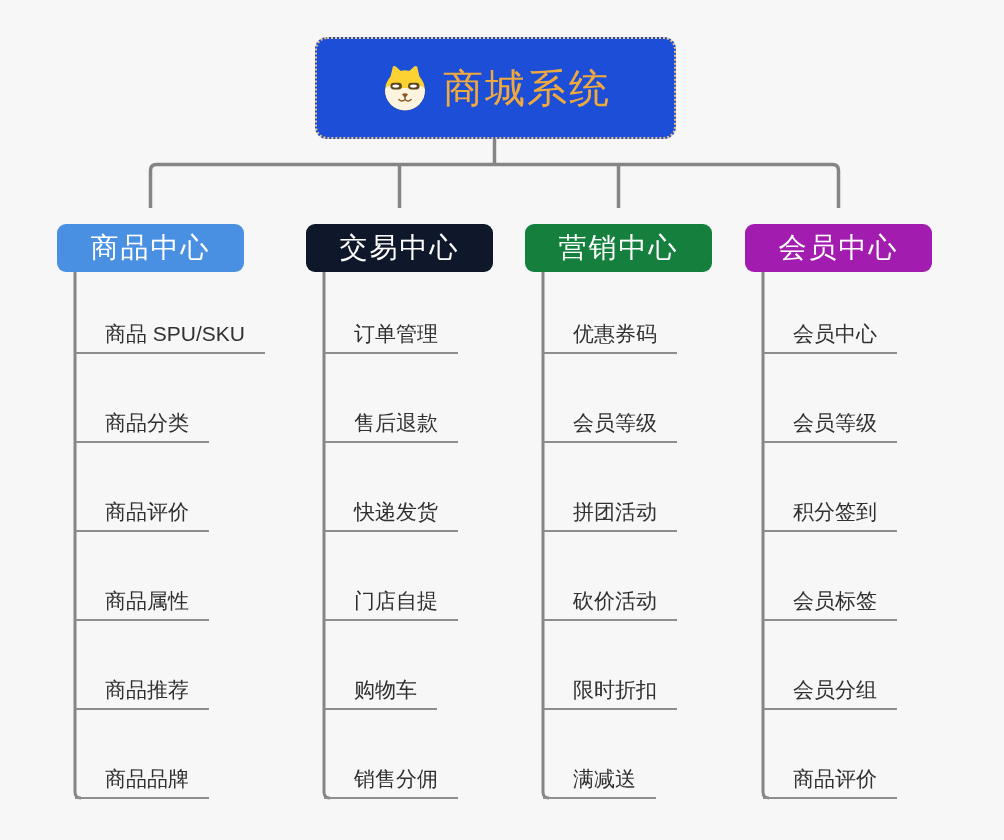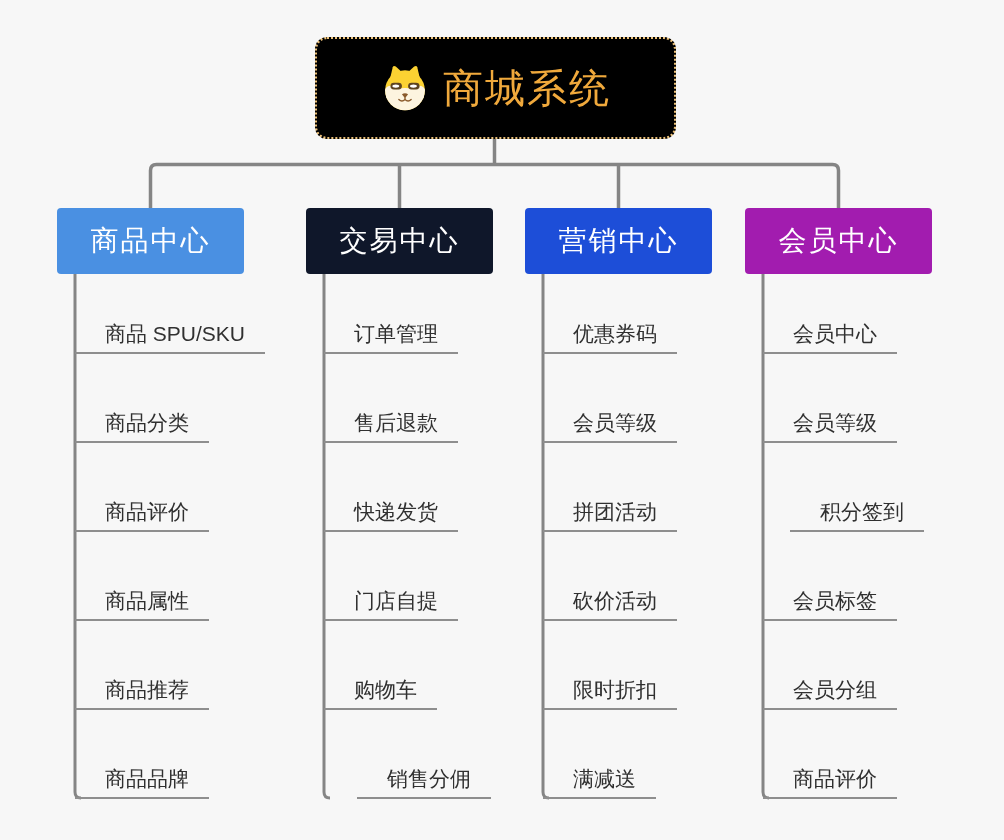--- a/index.html
+++ b/index.html
@@ -18,46 +18,47 @@
     position: absolute;
     left: 0; top: 0;
     width: 1004px; height: 840px;
     pointer-events: none;
   }
   .root-node {
     position: absolute;
     left: 315px; top: 37px;
     width: 361px; height: 102px;
     box-sizing: border-box;
-    background: #000000;
+    background: #1d4ed8;
     border: 2px dotted #edc27a;
     border-radius: 12px;
     display: flex;
     align-items: center;
     justify-content: center;
     gap: 13px;
   }
   .root-title {
     font-size: 40px;
     color: #f0a93c;
     letter-spacing: 2px;
     white-space: nowrap;
   }
   .root-icon { display: flex; align-items: center; }
   .branch-node {
     position: absolute;
-    width: 187px; height: 66px;
-    border-radius: 4px;
+    width: 187px; height: 48px;
+    border-radius: 9px;
     display: flex;
     align-items: center;
     justify-content: center;
     color: #ffffff;
     font-size: 28px;
     letter-spacing: 2px;
     white-space: nowrap;
+    margin-top: 16px;
   }
   .child-node {
     position: absolute;
     height: 42px;
     display: flex;
     align-items: flex-end;
   }
   .child-label {
     display: inline-block;
     font-size: 21px;
@@ -142,24 +143,24 @@
       </div>
       <div class="child-node" style="left: 324px; top: 490px;">
         <span class="child-label" style="border-bottom-color: rgb(142, 142, 142);">快递发货</span>
       </div>
       <div class="child-node" style="left: 324px; top: 579px;">
         <span class="child-label" style="border-bottom-color: rgb(142, 142, 142);">门店自提</span>
       </div>
       <div class="child-node" style="left: 324px; top: 668px;">
         <span class="child-label" style="border-bottom-color: rgb(142, 142, 142);">购物车</span>
       </div>
-      <div class="child-node" style="left: 324px; top: 757px; margin-left: 33px;">
+      <div class="child-node" style="left: 324px; top: 757px;">
         <span class="child-label" style="border-bottom-color: rgb(142, 142, 142);">销售分佣</span>
       </div>
-      <div class="branch-node" style="left: 525px; top: 208px; background: #1d4ed8;">
+      <div class="branch-node" style="left: 525px; top: 208px; background: #15803d;">
         <span>营销中心</span>
       </div>
       <div class="child-node" style="left: 543px; top: 312px;">
         <span class="child-label" style="border-bottom-color: rgb(142, 142, 142);">优惠券码</span>
       </div>
       <div class="child-node" style="left: 543px; top: 401px;">
         <span class="child-label" style="border-bottom-color: rgb(142, 142, 142);">会员等级</span>
       </div>
       <div class="child-node" style="left: 543px; top: 490px;">
         <span class="child-label" style="border-bottom-color: rgb(142, 142, 142);">拼团活动</span>
@@ -175,21 +176,21 @@
       </div>
       <div class="branch-node" style="left: 745px; top: 208px; background: #a21caf;">
         <span>会员中心</span>
       </div>
       <div class="child-node" style="left: 763px; top: 312px;">
         <span class="child-label" style="border-bottom-color: rgb(142, 142, 142);">会员中心</span>
       </div>
       <div class="child-node" style="left: 763px; top: 401px;">
         <span class="child-label" style="border-bottom-color: rgb(142, 142, 142);">会员等级</span>
       </div>
-      <div class="child-node" style="left: 763px; top: 490px; margin-left: 27px;">
+      <div class="child-node" style="left: 763px; top: 490px;">
         <span class="child-label" style="border-bottom-color: rgb(142, 142, 142);">积分签到</span>
       </div>
       <div class="child-node" style="left: 763px; top: 579px;">
         <span class="child-label" style="border-bottom-color: rgb(142, 142, 142);">会员标签</span>
       </div>
       <div class="child-node" style="left: 763px; top: 668px;">
         <span class="child-label" style="border-bottom-color: rgb(142, 142, 142);">会员分组</span>
       </div>
       <div class="child-node" style="left: 763px; top: 757px;">
         <span class="child-label" style="border-bottom-color: rgb(142, 142, 142);">商品评价</span>

